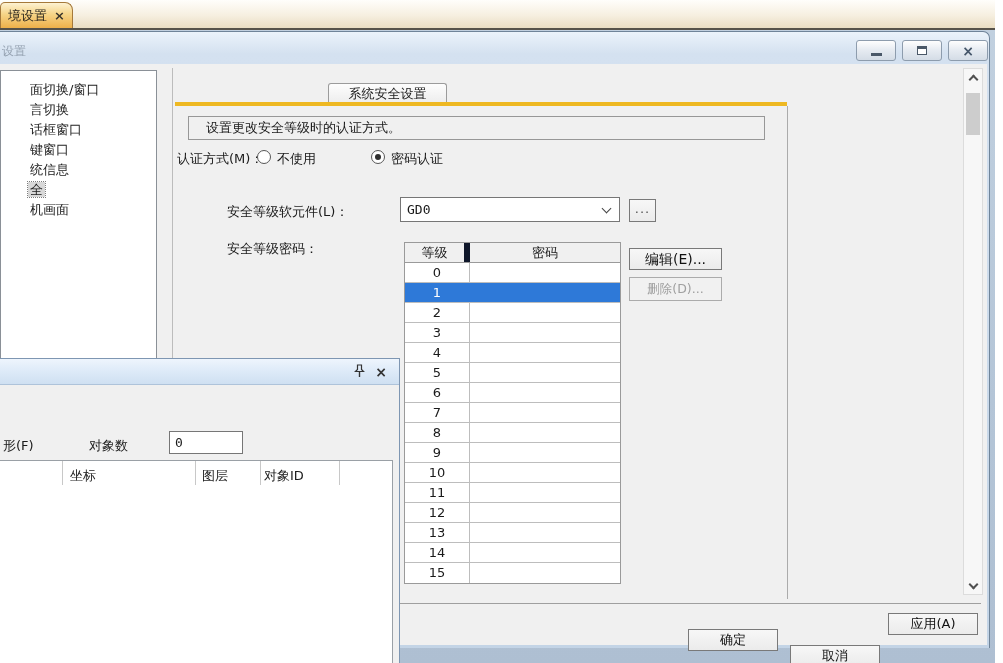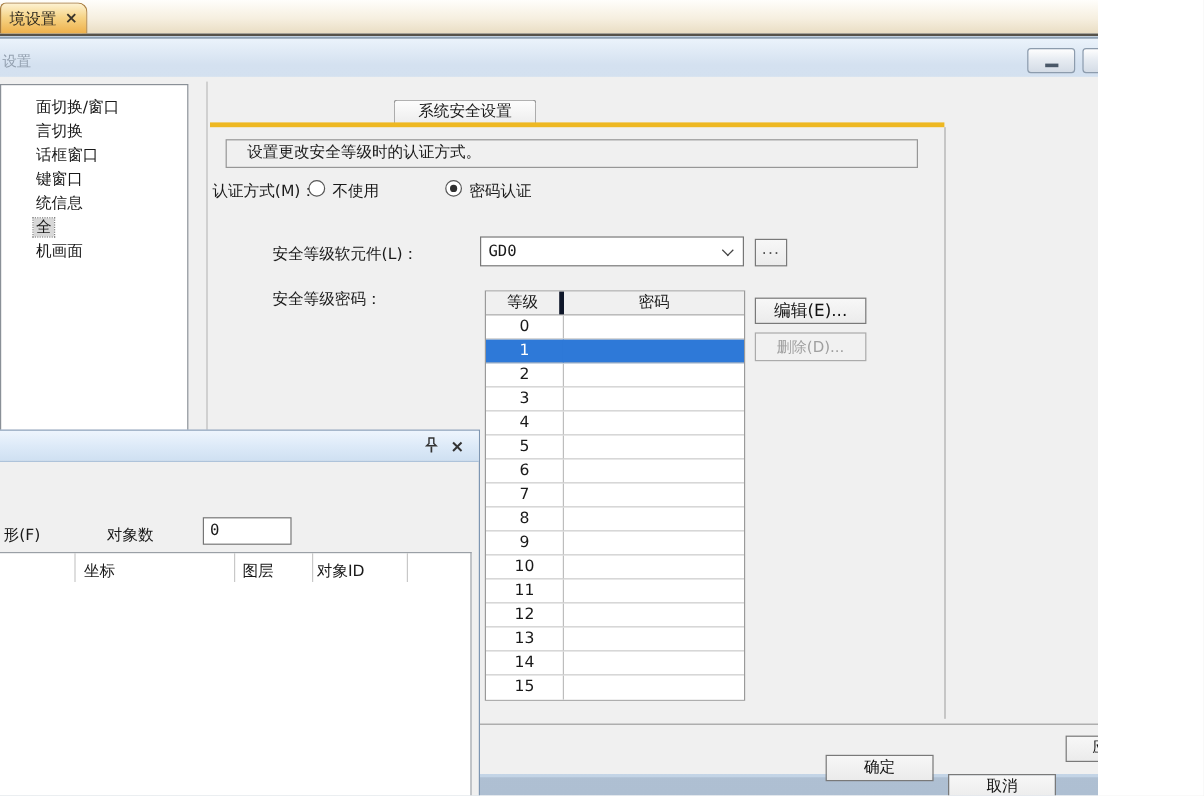--- a/index.html
+++ b/index.html
@@ -1,18 +1,18 @@
 <!DOCTYPE html>
 <html><head>
 <meta charset="utf-8">
 <style>
   * { margin:0; padding:0; box-sizing:border-box; }
   html,body { width:1003px; height:663px; overflow:hidden; }
   body { font-family:"DejaVu Sans", sans-serif; font-size:13px; color:#1a1a1a; }
-  #screen { position:relative; width:915px; height:663px; overflow:hidden;
+  #screen { position:relative; width:995px; height:663px; overflow:hidden;
             background:linear-gradient(180deg,#c2d1e0 0%,#b4c5d7 60%,#aebfd2 100%); }
 
   
   .tabbar { position:absolute; left:0; top:0; width:1003px; height:30px;
             background:linear-gradient(180deg,#fffefb 0%,#f6efe0 55%,#e9ddc3 100%);
             border-bottom:2px solid #56524a; }
   .mdi-tab { position:absolute; left:0; top:2px; height:26px; min-width:64px;
              background:linear-gradient(180deg,#fdf2d2 0%,#f6d487 45%,#eeb04a 100%);
              border:1px solid #a5793a; border-bottom:none; border-radius:5px 8px 0 0;
              display:flex; align-items:center; padding:0 7px; gap:7px; color:#2f2a20; }
@@ -69,21 +69,21 @@
   .combo .chev { position:absolute; right:9px; top:7px; width:7px; height:7px;
                  border-right:1.5px solid #444; border-bottom:1.5px solid #444; transform:rotate(45deg); }
   .btn { border:1px solid #797979; background:linear-gradient(180deg,#f7f7f7,#ebebeb);
          text-align:center; color:#111; }
   .browse-btn { position:absolute; left:629px; top:199px; width:27px; height:23px;
                 line-height:18px; letter-spacing:1px; color:#555; }
 
   
   .lv-table { position:absolute; left:404px; top:242px; width:217px; background:#fff; border:1px solid #9a9a9a; }
   .lv-head { display:flex; height:20px; background:#f0f0f0; border-bottom:1px solid #9a9a9a; }
-  .lv-head .hc1 { width:65px; border-right:4px solid #0f172a; text-align:center; line-height:20px; }
+  .lv-head .hc1 { width:65px; border-right:6px solid #0f172a; text-align:center; line-height:20px; }
   .lv-head .hc2 { flex:1; text-align:center; line-height:20px; }
   .trow { display:flex; height:20px; border-bottom:1px solid #bdbdbd; background:#fff; }
   .trow:last-child { border-bottom:none; }
   .trow .cell { line-height:20px; }
   .trow .level { width:65px; border-right:1px solid #bdbdbd; text-align:center; }
   .trow .pass { flex:1; }
   .trow.selected { background:#2e79d8; color:#fff; }
   .trow.selected .level { border-right-color:#2e79d8; }
 
   .edit-btn { position:absolute; left:629px; top:248px; width:93px; height:22px; line-height:20px; font-size:14px; }

